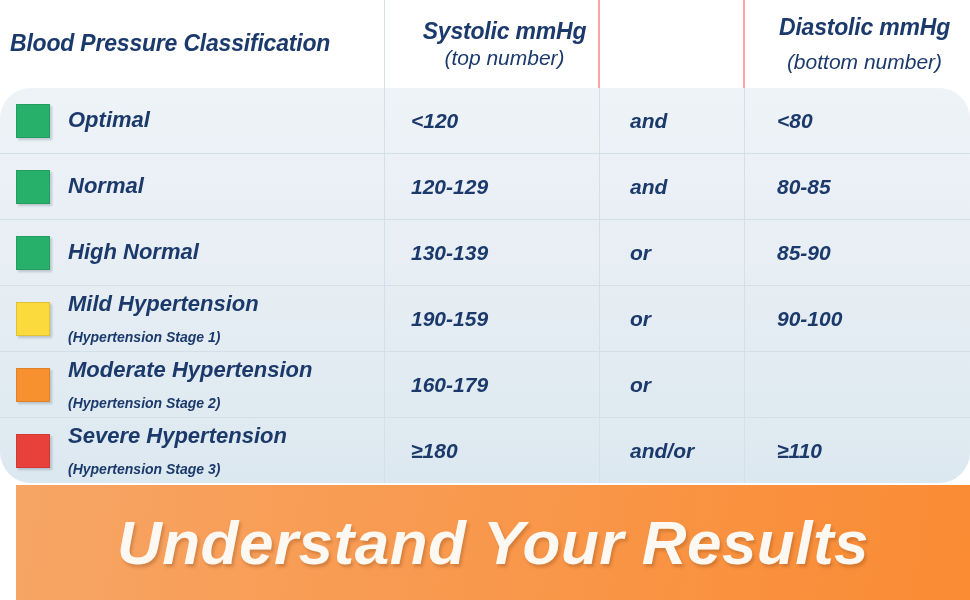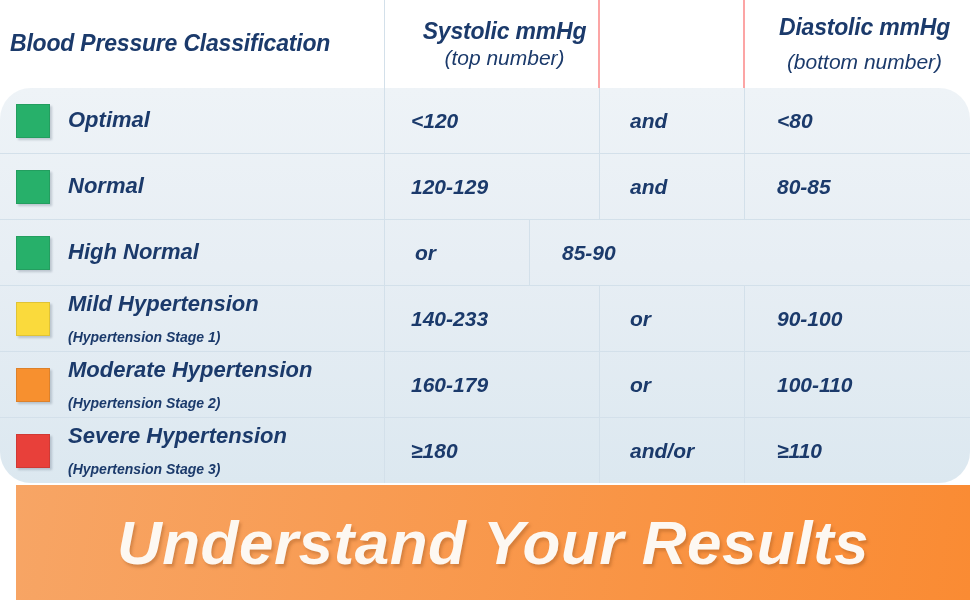--- a/index.html
+++ b/index.html
@@ -184,48 +184,48 @@
       <div class="cell c-dia">80-85</div>
     </div>
 
     <div class="row">
       <div class="cell c-class">
         <span class="swatch" style="background: rgb(39, 176, 106);"></span>
         <span class="class-text">
           <span class="class-name">High Normal</span>
         </span>
       </div>
+      <div class="cell c-sys">130-139</div>
       <div class="cell c-conn">or</div>
       <div class="cell c-dia">85-90</div>
     </div>
 
     <div class="row">
       <div class="cell c-class">
         <span class="swatch" style="background: rgb(250, 218, 60);"></span>
         <span class="class-text">
           <span class="class-name">Mild Hypertension</span>
           <span class="class-sub">(Hypertension Stage 1)</span>
         </span>
       </div>
-      <div class="cell c-sys">140-233</div>
+      <div class="cell c-sys">190-159</div>
       <div class="cell c-conn">or</div>
       <div class="cell c-dia">90-100</div>
     </div>
 
     <div class="row">
       <div class="cell c-class">
         <span class="swatch" style="background: rgb(247, 144, 47);"></span>
         <span class="class-text">
           <span class="class-name">Moderate Hypertension</span>
           <span class="class-sub">(Hypertension Stage 2)</span>
         </span>
       </div>
       <div class="cell c-sys">160-179</div>
       <div class="cell c-conn">or</div>
-      <div class="cell c-dia">100-110</div>
     </div>
 
     <div class="row">
       <div class="cell c-class">
         <span class="swatch" style="background: rgb(232, 64, 58);"></span>
         <span class="class-text">
           <span class="class-name">Severe Hypertension</span>
           <span class="class-sub">(Hypertension Stage 3)</span>
         </span>
       </div>

